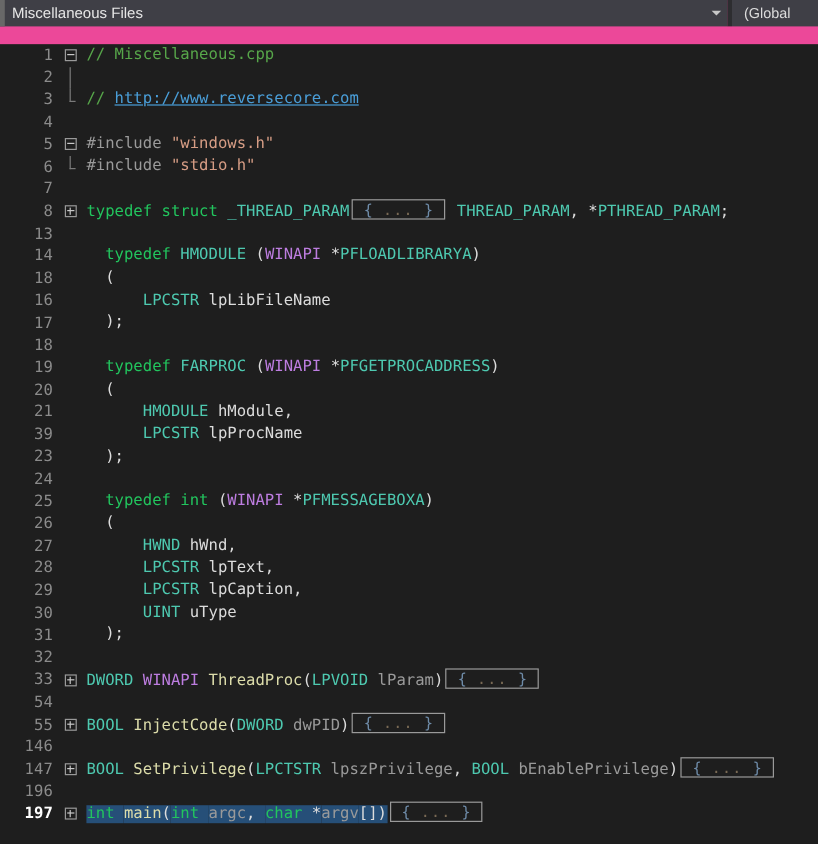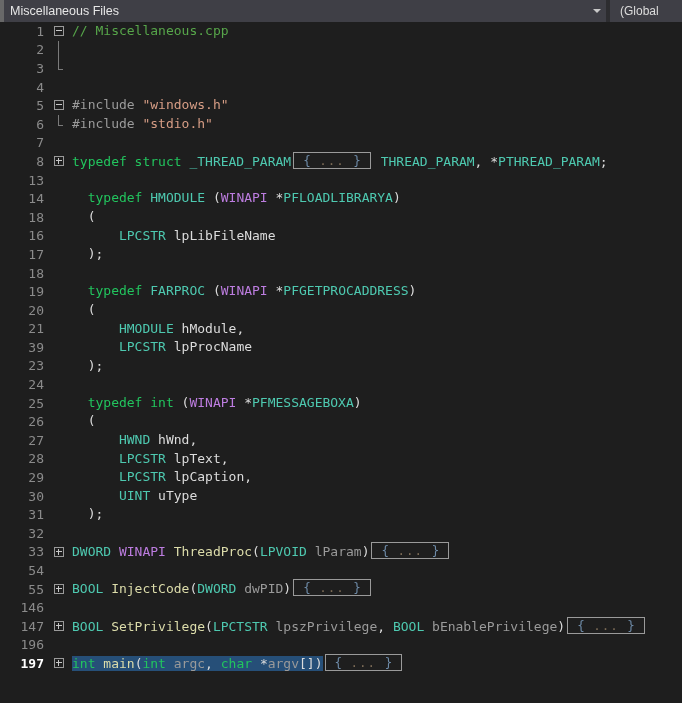--- a/index.html
+++ b/index.html
@@ -8,21 +8,21 @@
   }
   body {
     width: 682px; height: 703px;
     overflow: hidden;
     font-family: "DejaVu Sans Mono", monospace;
   }
 
   
   .navbar {
     display: flex;
-    height: 22px;
+    height: 37px;
     background: #ec4899;
     align-items: stretch;
     font-family: "Liberation Sans", sans-serif;
   }
   .nav-combo {
     display: flex;
     align-items: center;
     background: #3f3f46;
     height: 22px;
     position: relative;
@@ -205,21 +205,21 @@
   </div>
   <div class="combo-divider"></div>
   <div class="nav-combo scope-combo">
     <span class="scope-text">(Global</span>
   </div>
 </div>
 
 <div class="editor" id="editor">
     <div class="code-row"><div class="gutter">1</div><div class="foldcol"><span class="foldbox"></span></div><div class="codetext"><span class="t-cmt">// Miscellaneous.cpp</span></div></div>
     <div class="code-row"><div class="gutter">2</div><div class="foldcol"><span class="foldline"></span></div></div>
-    <div class="code-row"><div class="gutter">3</div><div class="foldcol"><span class="foldend"></span></div></div>
+    <div class="code-row"><div class="gutter">3</div><div class="foldcol"><span class="foldend"></span></div><div class="codetext"><span class="t-cmt">// </span><span class="t-link">http://www.reversecore.com</span></div></div>
     <div class="code-row"><div class="gutter">4</div><div class="foldcol"></div><div class="codetext"></div></div>
     <div class="code-row"><div class="gutter">5</div><div class="foldcol"><span class="foldbox"></span></div><div class="codetext"><span class="t-pp">#include </span><span class="t-str">"windows.h"</span></div></div>
     <div class="code-row"><div class="gutter">6</div><div class="foldcol"><span class="foldend"></span></div><div class="codetext"><span class="t-pp">#include </span><span class="t-str">"stdio.h"</span></div></div>
     <div class="code-row"><div class="gutter">7</div><div class="foldcol"></div><div class="codetext"></div></div>
     <div class="code-row"><div class="gutter">8</div><div class="foldcol"><span class="foldbox plus"></span></div><div class="codetext"><span class="t-kw">typedef struct </span><span class="t-type">_THREAD_PARAM</span><span class="collapsed"><span>{</span><span class="dots"> ... </span><span>}</span></span><span class="t-id"> </span><span class="t-type">THREAD_PARAM</span><span class="t-punct">, *</span><span class="t-type">PTHREAD_PARAM</span><span class="t-punct">;</span></div></div>
     <div class="code-row"><div class="gutter">13</div><div class="foldcol"></div><div class="codetext"></div></div>
     <div class="code-row"><div class="gutter">14</div><div class="foldcol"></div><div class="codetext"><span class="t-id">  </span><span class="t-kw">typedef </span><span class="t-type">HMODULE </span><span class="t-punct">(</span><span class="t-macro">WINAPI</span><span class="t-punct"> *</span><span class="t-type">PFLOADLIBRARYA</span><span class="t-punct">)</span></div></div>
     <div class="code-row"><div class="gutter">18</div><div class="foldcol"></div><div class="codetext"><span class="t-punct">  (</span></div></div>
     <div class="code-row"><div class="gutter">16</div><div class="foldcol"></div><div class="codetext"><span class="t-id">      </span><span class="t-type">LPCSTR </span><span class="t-id">lpLibFileName</span></div></div>
     <div class="code-row"><div class="gutter">17</div><div class="foldcol"></div><div class="codetext"><span class="t-punct">  );</span></div></div>

